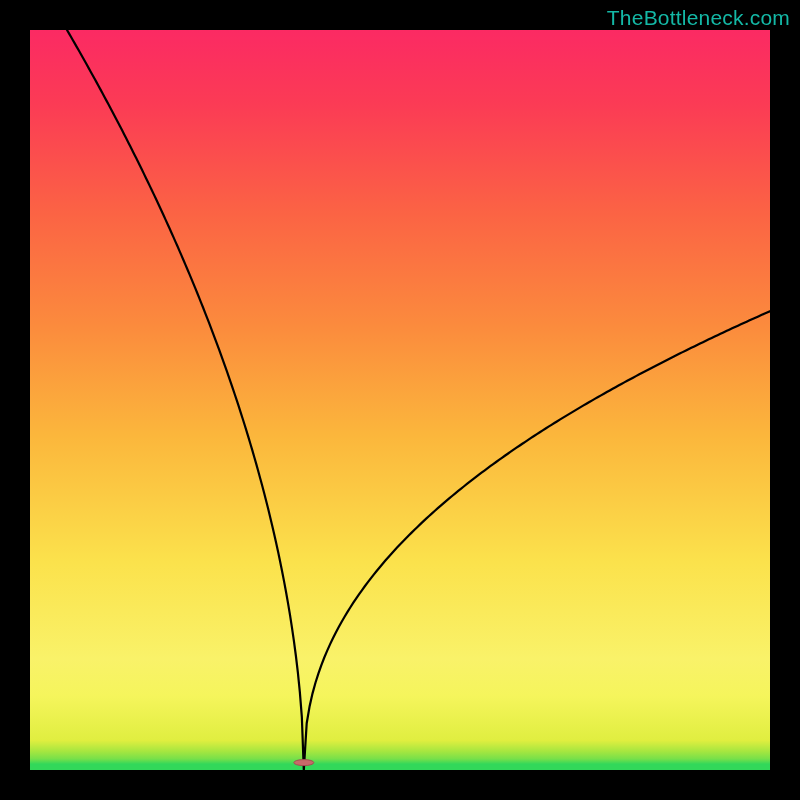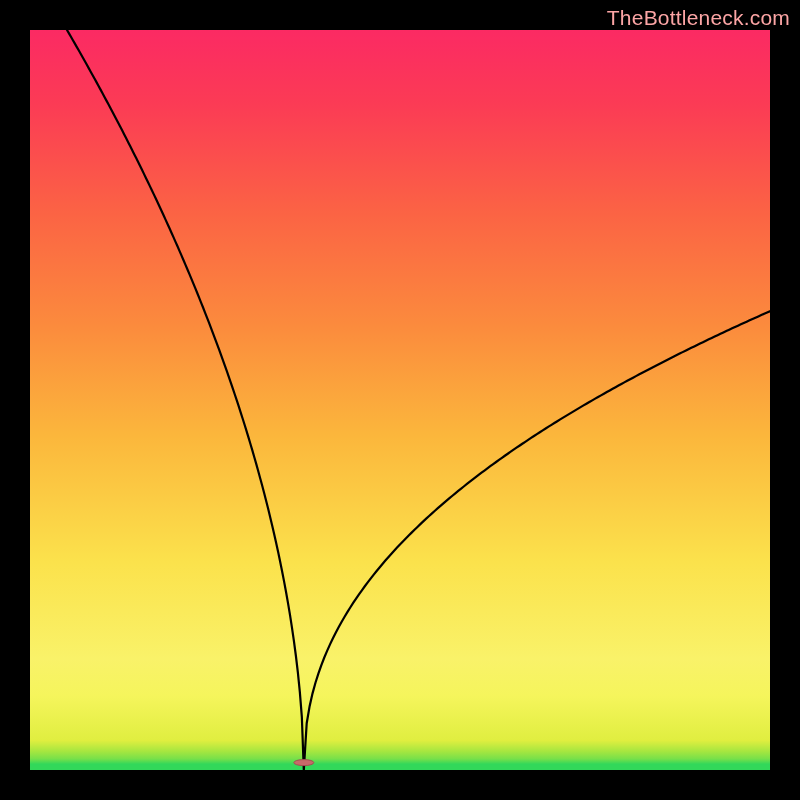--- a/index.html
+++ b/index.html
@@ -35,21 +35,21 @@
       #fb8b3d 60%,
       #fb6444 75%,
       #fb3b55 90%,
       #fb2a63 100%
     );
   }
   .watermark {
     position: absolute;
     top: 6px;
     right: 10px;
-    color: #fca5a5;
+    color: #14b8a6;
     font-family: Arial, Helvetica, sans-serif;
     font-size: 21px;
     letter-spacing: 0.2px;
     user-select: none;
   }
   svg {
     position: absolute;
     left: 0;
     top: 0;
   }

